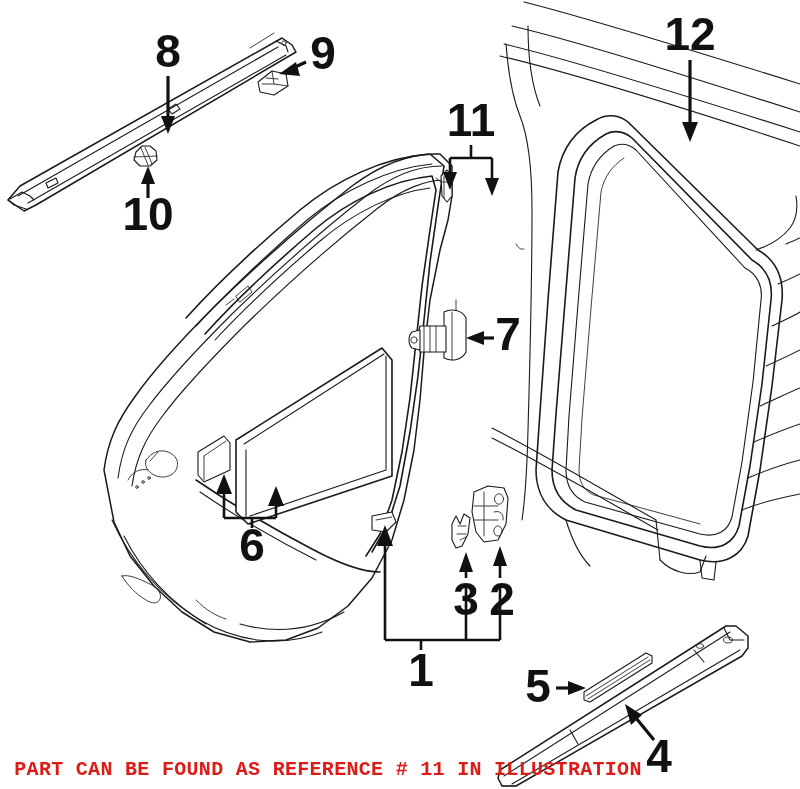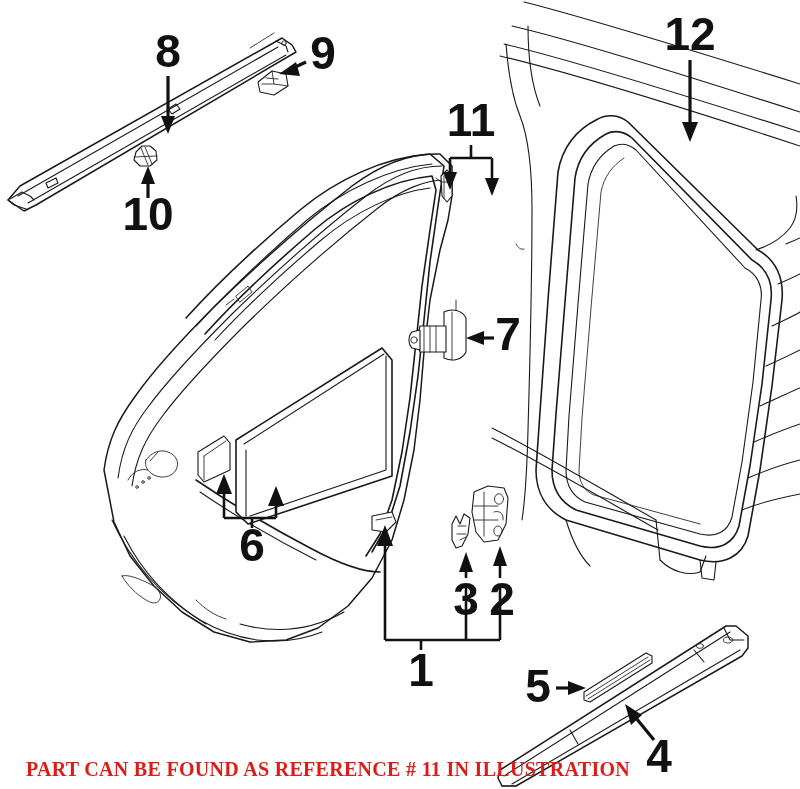--- a/index.html
+++ b/index.html
@@ -32,21 +32,21 @@
     font-size: 46px;
     text-anchor: middle;
     dominant-baseline: middle;
   }
   .footer-note {
     position: absolute;
     left: 0;
     width: 656px;
     bottom: 8px;
     text-align: center;
-    font-family: Liberation Serif, serif;
+    font-family: Liberation Mono, monospace;
     font-weight: 700;
     font-size: 20px;
     letter-spacing: 0.3px;
     color: #dd1c18;
     white-space: nowrap;
     pointer-events: none;
   }
   .ln  { fill: none; stroke: #1a1a1a; stroke-width: 1.6; stroke-linejoin: round; stroke-linecap: round; }
   .ln-thin { fill: none; stroke: #1a1a1a; stroke-width: 1.1; stroke-linejoin: round; stroke-linecap: round; }
   .ln-hair { fill: none; stroke: #2a2a2a; stroke-width: 0.9; stroke-linejoin: round; stroke-linecap: round; }

